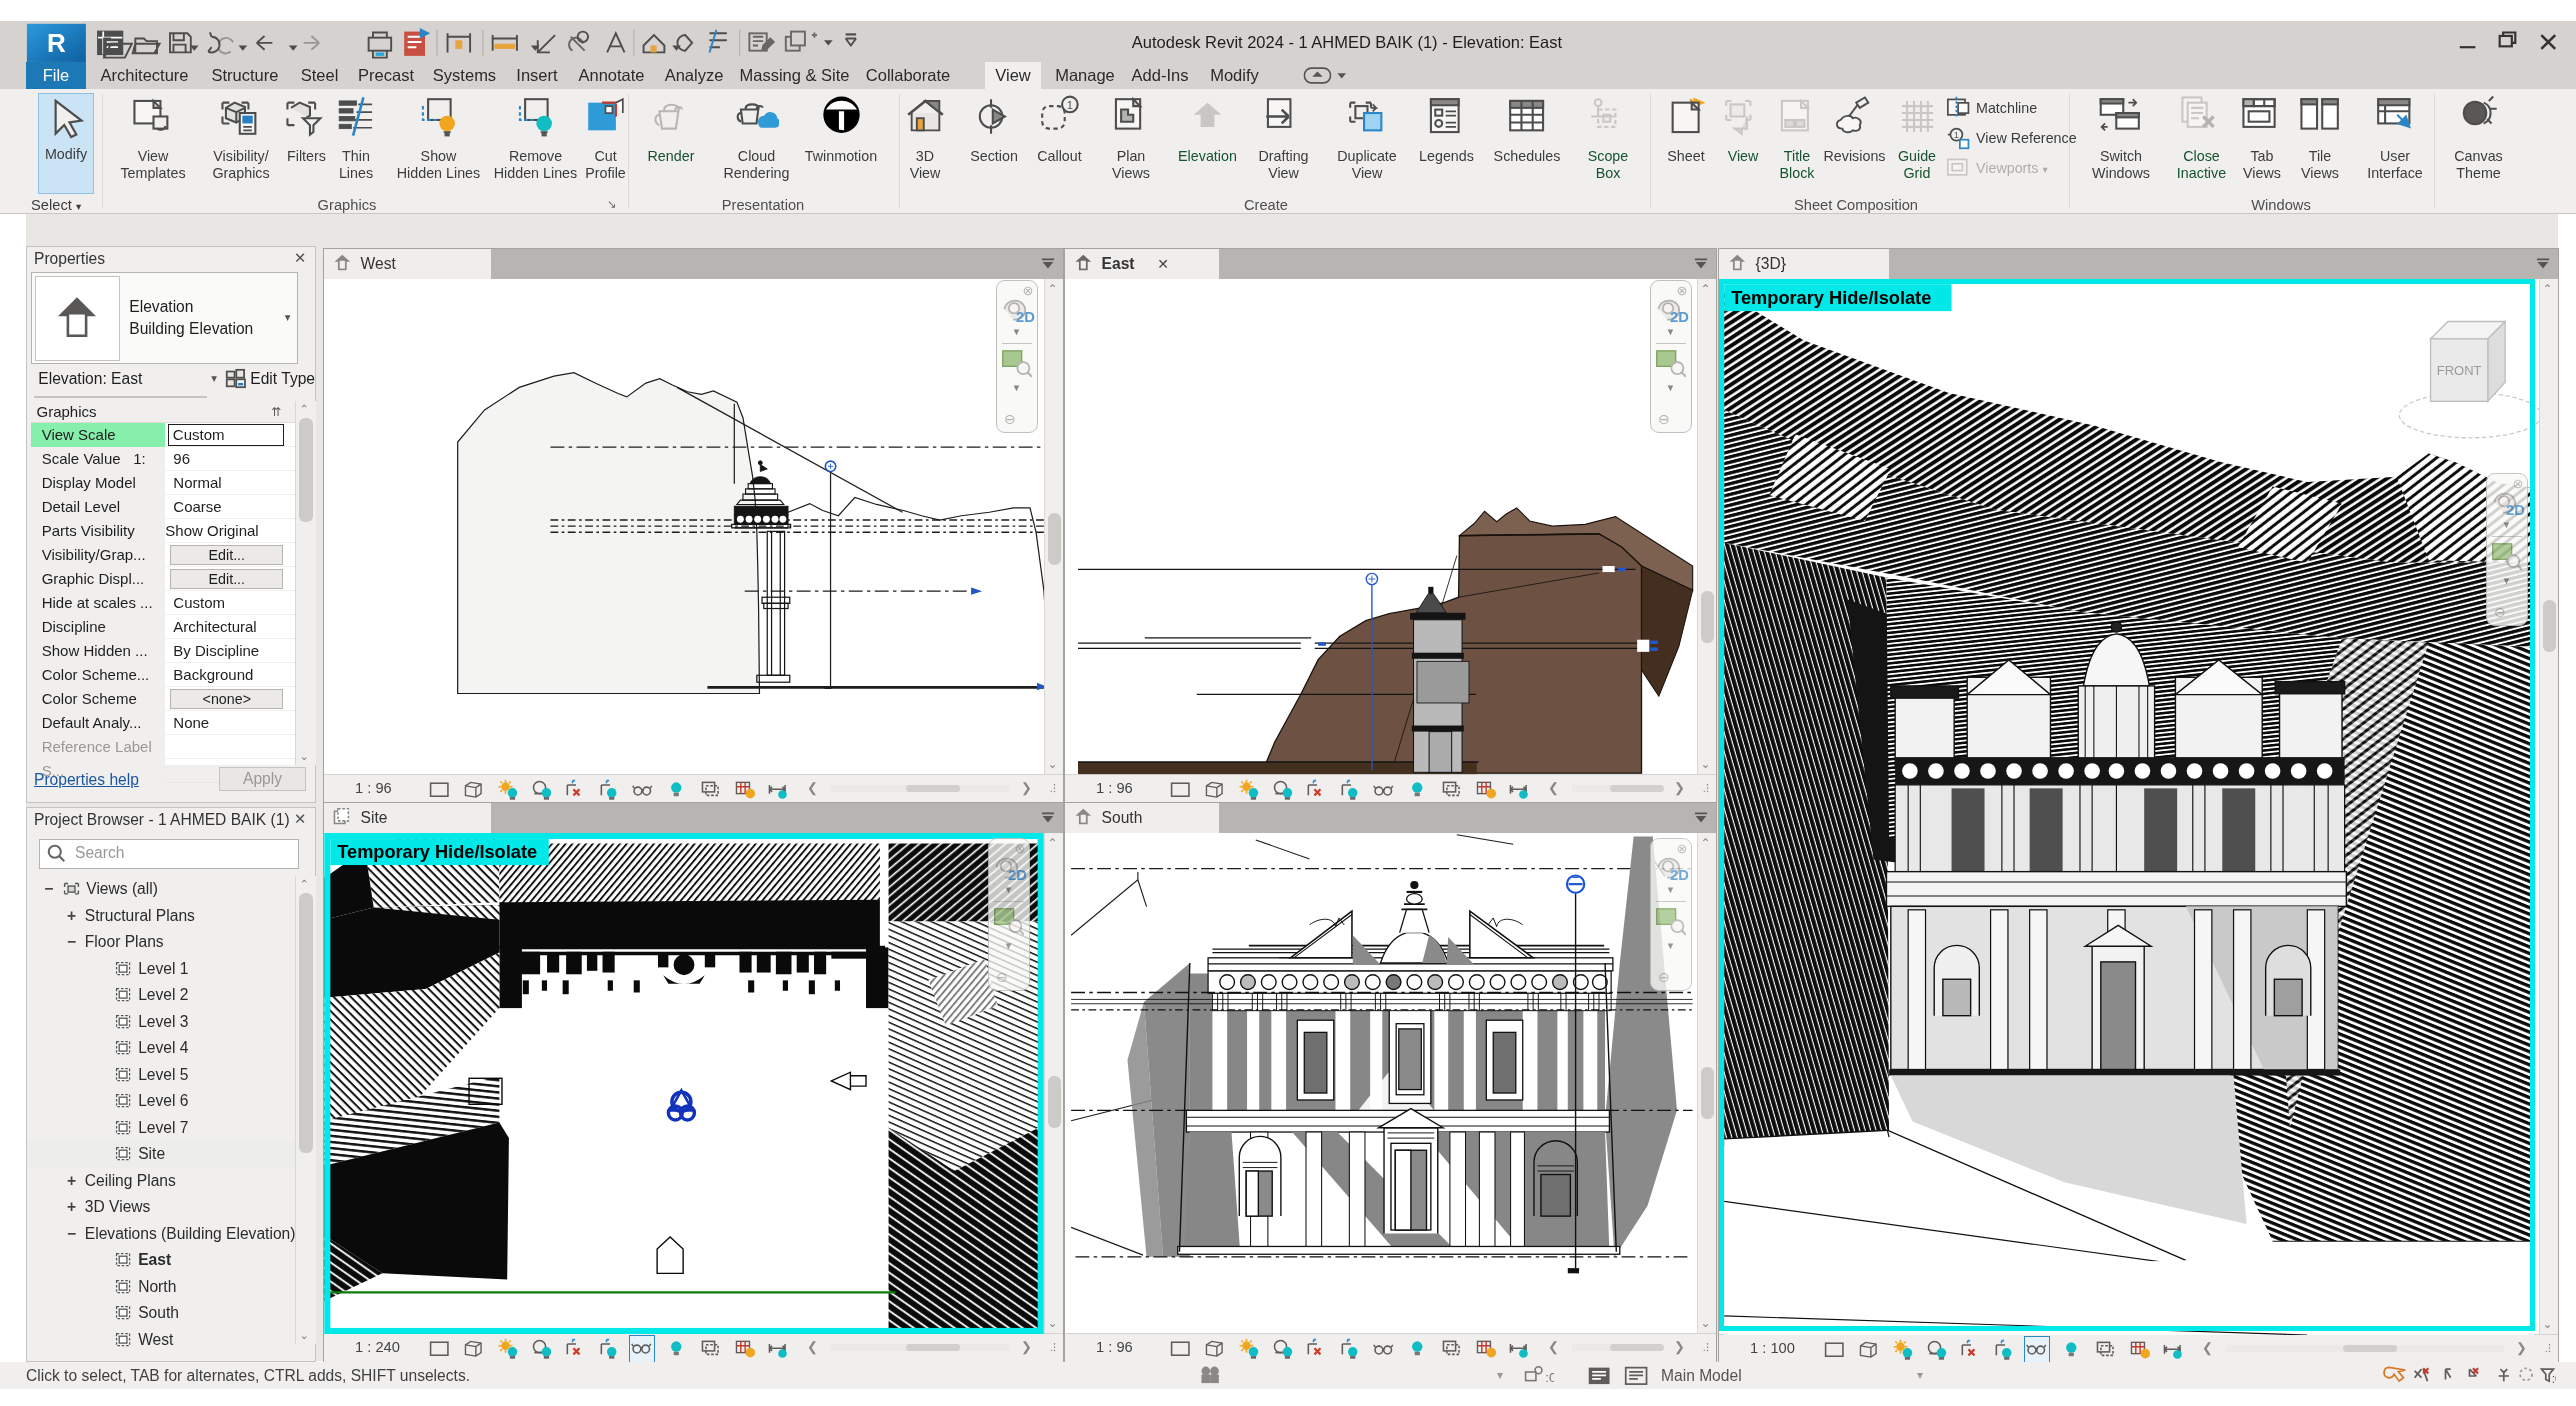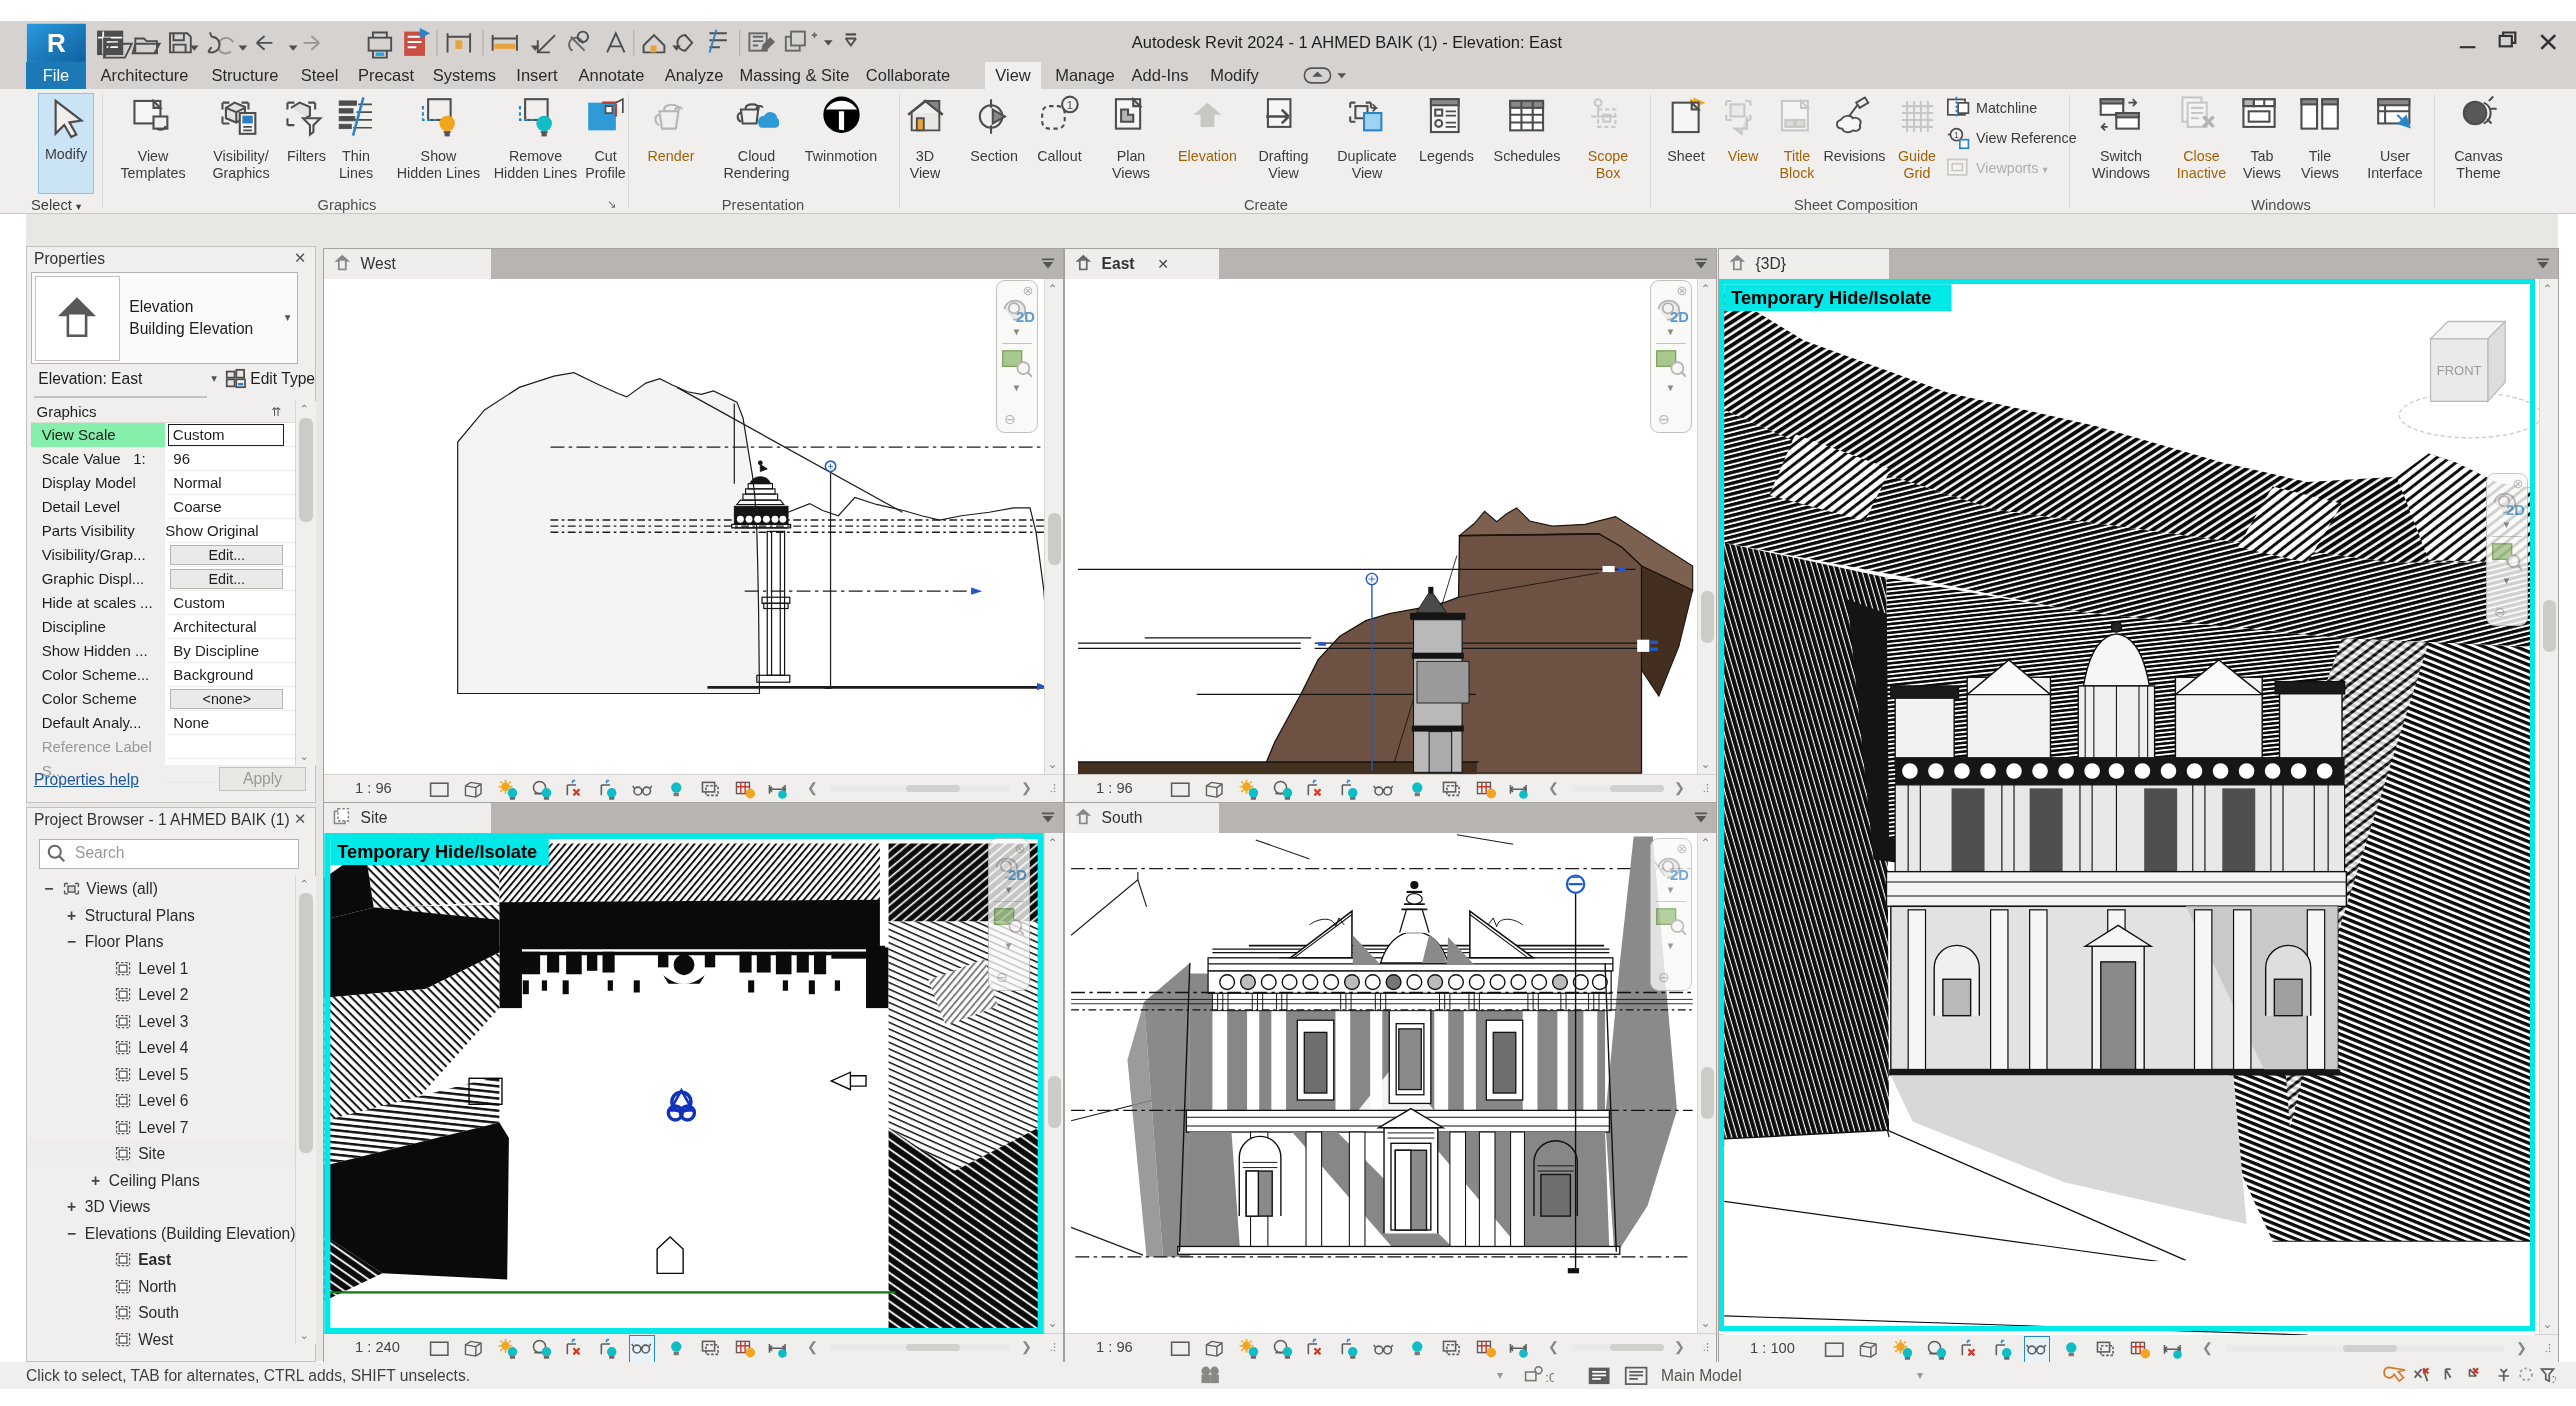--- a/index.html
+++ b/index.html
@@ -4,21 +4,21 @@
 html,body{width:2576px;height:1407px;overflow:hidden;background:#fff;font-family:"Liberation Sans",sans-serif;-webkit-font-smoothing:antialiased}
 .abs{position:absolute}
 #titlebar{left:0;top:21px;width:2576px;height:42px;background:#d5d2cf}
 #tabrow{left:0;top:62px;width:2576px;height:27px;background:#d5d2cf}
 .tab{position:absolute;top:0;height:27px;line-height:27px;font-size:16.5px;color:#2b2b2b;text-align:center}
 #ribbon{left:0;top:89px;width:2576px;height:125px;background:#f1efee;border-bottom:0.9px solid #c9c7c4}
 .rdiv{position:absolute;top:5.2px;width:0.9px;height:114px;background:#dcdad7}
 .rlabel{position:absolute;top:108px;font-size:14.7px;color:#4e4e4e;text-align:center}
 .rbtn{position:absolute;top:5.2px;width:75px;text-align:center;font-size:14.3px;color:#3c3c3c;line-height:17.3px}
 .rbtn svg{display:block;margin:0 auto 8.7px auto}
-.rbtn.dis{color:#a16207}
+.rbtn.dis{color:#14532d}
 #mdibg{left:26px;top:214px;width:2532px;height:1147px;background:#e9e7e4}
 .panel{position:absolute;background:#f1efee;border:0.9px solid #c5c3c0}
 .ptitle{position:absolute;left:0;top:0;right:0;height:23.4px;font-size:15.6px;color:#333;padding-left:7px;line-height:23.4px}
 .win{position:absolute;background:#fff;outline:0.9px solid #a5a3a0}
 .wtab{position:absolute;left:0;top:0;right:0;height:29.5px;background:#b7b4b1}
 .wtabl{position:absolute;left:0;top:0;height:29.5px;background:#f0eeec;font-size:15.6px;color:#333;line-height:29.5px}
 .wctrl{position:absolute;left:0;right:0;height:29px;background:#f1efee;border-top:0.9px solid #d5d3d0;font-size:14.7px;color:#444}
 .scol{position:absolute;width:19px;background:#f1efee;border-left:0.9px solid #d9d7d4}
 .navpanel{position:absolute;width:42px;height:153px;background:rgba(248,248,246,.92);border:0.9px solid #c2c0bd;border-radius:8.7px}
 #statusbar{left:0;top:1362px;width:2576px;height:27px;background:#f1efee;font-size:15.6px;color:#3f3f3f;line-height:27px}
@@ -541,21 +541,21 @@
           <rect x="6" y="6" width="9" height="8" fill="none" stroke="#555" stroke-width="1.5"></rect>
         </svg>Level 6</div>
       <div style="position:relative;height:26.5px;line-height:26.5px;white-space:nowrap;"><span style="padding-left:87px"></span><svg width="19" height="17.3" style="vertical-align:-3.5px;margin-right:5.2px" viewBox="0 0 22 20">
           <rect x="3" y="3" width="15" height="14" fill="#fdfdfc" stroke="#555" stroke-width="1.5" stroke-dasharray="3 2"></rect>
           <rect x="6" y="6" width="9" height="8" fill="none" stroke="#555" stroke-width="1.5"></rect>
         </svg>Level 7</div>
       <div style="position:relative;height:26.5px;line-height:26.5px;white-space:nowrap;background:#ededec;"><span style="padding-left:87px"></span><svg width="19" height="17.3" style="vertical-align:-3.5px;margin-right:5.2px" viewBox="0 0 22 20">
           <rect x="3" y="3" width="15" height="14" fill="#fdfdfc" stroke="#555" stroke-width="1.5" stroke-dasharray="3 2"></rect>
           <rect x="6" y="6" width="9" height="8" fill="none" stroke="#555" stroke-width="1.5"></rect>
         </svg>Site</div>
-      <div style="position:relative;height:26.5px;line-height:26.5px;white-space:nowrap;padding-left:24px;"><span style="padding-left:40px"></span><span style="color:#444;font-weight:bold;margin-right:8.7px">+</span>Ceiling Plans</div>
+      <div style="position:relative;height:26.5px;line-height:26.5px;white-space:nowrap;"><span style="padding-left:40px"></span><span style="color:#444;font-weight:bold;margin-right:8.7px">+</span>Ceiling Plans</div>
       <div style="position:relative;height:26.5px;line-height:26.5px;white-space:nowrap;"><span style="padding-left:40px"></span><span style="color:#444;font-weight:bold;margin-right:8.7px">+</span>3D Views</div>
       <div style="position:relative;height:26.5px;line-height:26.5px;white-space:nowrap;"><span style="padding-left:40px"></span><span style="color:#444;font-weight:bold;margin-right:8.7px">−</span>Elevations (Building Elevation)</div>
       <div style="position:relative;height:26.5px;line-height:26.5px;white-space:nowrap;"><span style="padding-left:87px"></span><svg width="19" height="17.3" style="vertical-align:-3.5px;margin-right:5.2px" viewBox="0 0 22 20">
           <rect x="3" y="3" width="15" height="14" fill="#fdfdfc" stroke="#555" stroke-width="1.5" stroke-dasharray="3 2"></rect>
           <rect x="6" y="6" width="9" height="8" fill="none" stroke="#555" stroke-width="1.5"></rect>
         </svg><b>East</b></div>
       <div style="position:relative;height:26.5px;line-height:26.5px;white-space:nowrap;"><span style="padding-left:87px"></span><svg width="19" height="17.3" style="vertical-align:-3.5px;margin-right:5.2px" viewBox="0 0 22 20">
           <rect x="3" y="3" width="15" height="14" fill="#fdfdfc" stroke="#555" stroke-width="1.5" stroke-dasharray="3 2"></rect>
           <rect x="6" y="6" width="9" height="8" fill="none" stroke="#555" stroke-width="1.5"></rect>
         </svg>North</div>

